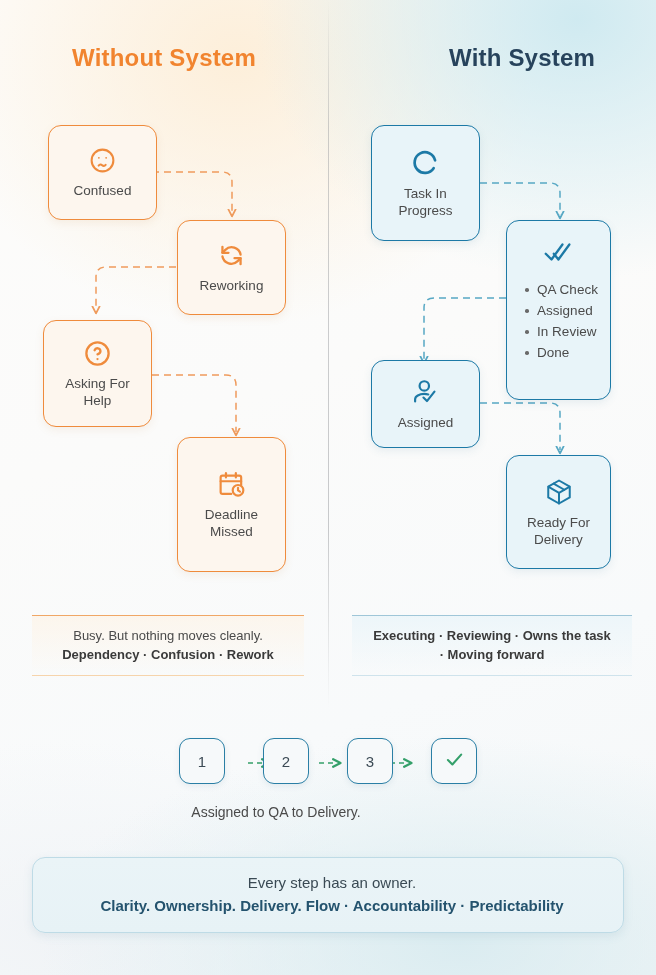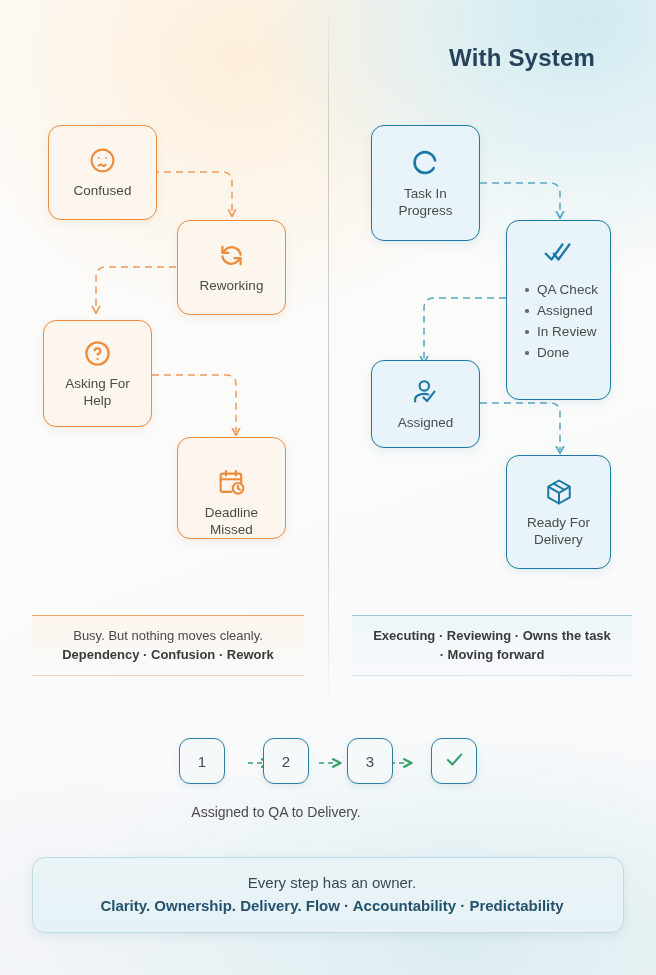--- a/index.html
+++ b/index.html
@@ -115,20 +115,21 @@
   .banner .l1{font-size:15px;color:#3a4a54;line-height:22px;}
   .banner .l2{font-size:15px;font-weight:700;color:#24536e;line-height:23px;}
 </style>
 </head>
 <body>
 
 <div class="page">
 
   <div class="col-divider"></div>
 
+  <div class="heading" id="h-left">Without System</div>
   <div class="heading" id="h-right">With System</div>
 
   <svg class="connectors" viewBox="0 0 656 975">
     <defs>
       <marker id="ar-o" markerWidth="7" markerHeight="7" refX="3" refY="3.2" orient="auto">
         <path d="M0.6 0.8 L5.2 3.2 L0.6 5.6" fill="none" stroke="#ef9b5c" stroke-width="1.2" stroke-linecap="round" stroke-linejoin="round"></path>
       </marker>
       <marker id="ar-b" markerWidth="7" markerHeight="7" refX="3" refY="3.2" orient="auto">
         <path d="M0.6 0.8 L5.2 3.2 L0.6 5.6" fill="none" stroke="#57a8c4" stroke-width="1.2" stroke-linecap="round" stroke-linejoin="round"></path>
       </marker>
@@ -182,21 +183,21 @@
     <span class="ico">
       <svg width="29" height="29" viewBox="0 0 24 24" fill="none" stroke="#ef8b3c" stroke-width="1.9" stroke-linecap="round" stroke-linejoin="round">
         <circle cx="12" cy="12" r="9.2"></circle>
         <path d="M9.6 9.3a2.5 2.5 0 0 1 4.85.85c0 1.7-2.45 2.55-2.45 2.55"></path>
         <circle cx="12" cy="16.6" r=".95" fill="#ef8b3c" stroke="none"></circle>
       </svg>
     </span>
     <span class="lbl">Asking For Help</span>
   </div>
 
-  <div class="card warn" style="left:177px;top:437px;width:109px;height:102px;justify-content:flex-end;">
+  <div class="card warn" style="left:177px;top:437px;width:109px;height:135px;">
     <span class="ico">
       <svg width="29" height="29" viewBox="0 0 24 24" fill="none" stroke="#ef8b3c" stroke-width="1.8" stroke-linecap="round" stroke-linejoin="round">
         <path d="M20 12.4V6.2a1.6 1.6 0 0 0-1.6-1.6H4.6A1.6 1.6 0 0 0 3 6.2v12a1.6 1.6 0 0 0 1.6 1.6h7.2"></path>
         <line x1="3" y1="9.3" x2="20" y2="9.3"></line>
         <line x1="7.4" y1="2.6" x2="7.4" y2="6.2"></line>
         <line x1="15.6" y1="2.6" x2="15.6" y2="6.2"></line>
         <circle cx="17.4" cy="16.8" r="4.4"></circle>
         <polyline points="17.4,14.7 17.4,16.9 19,17.9"></polyline>
       </svg>
     </span>

